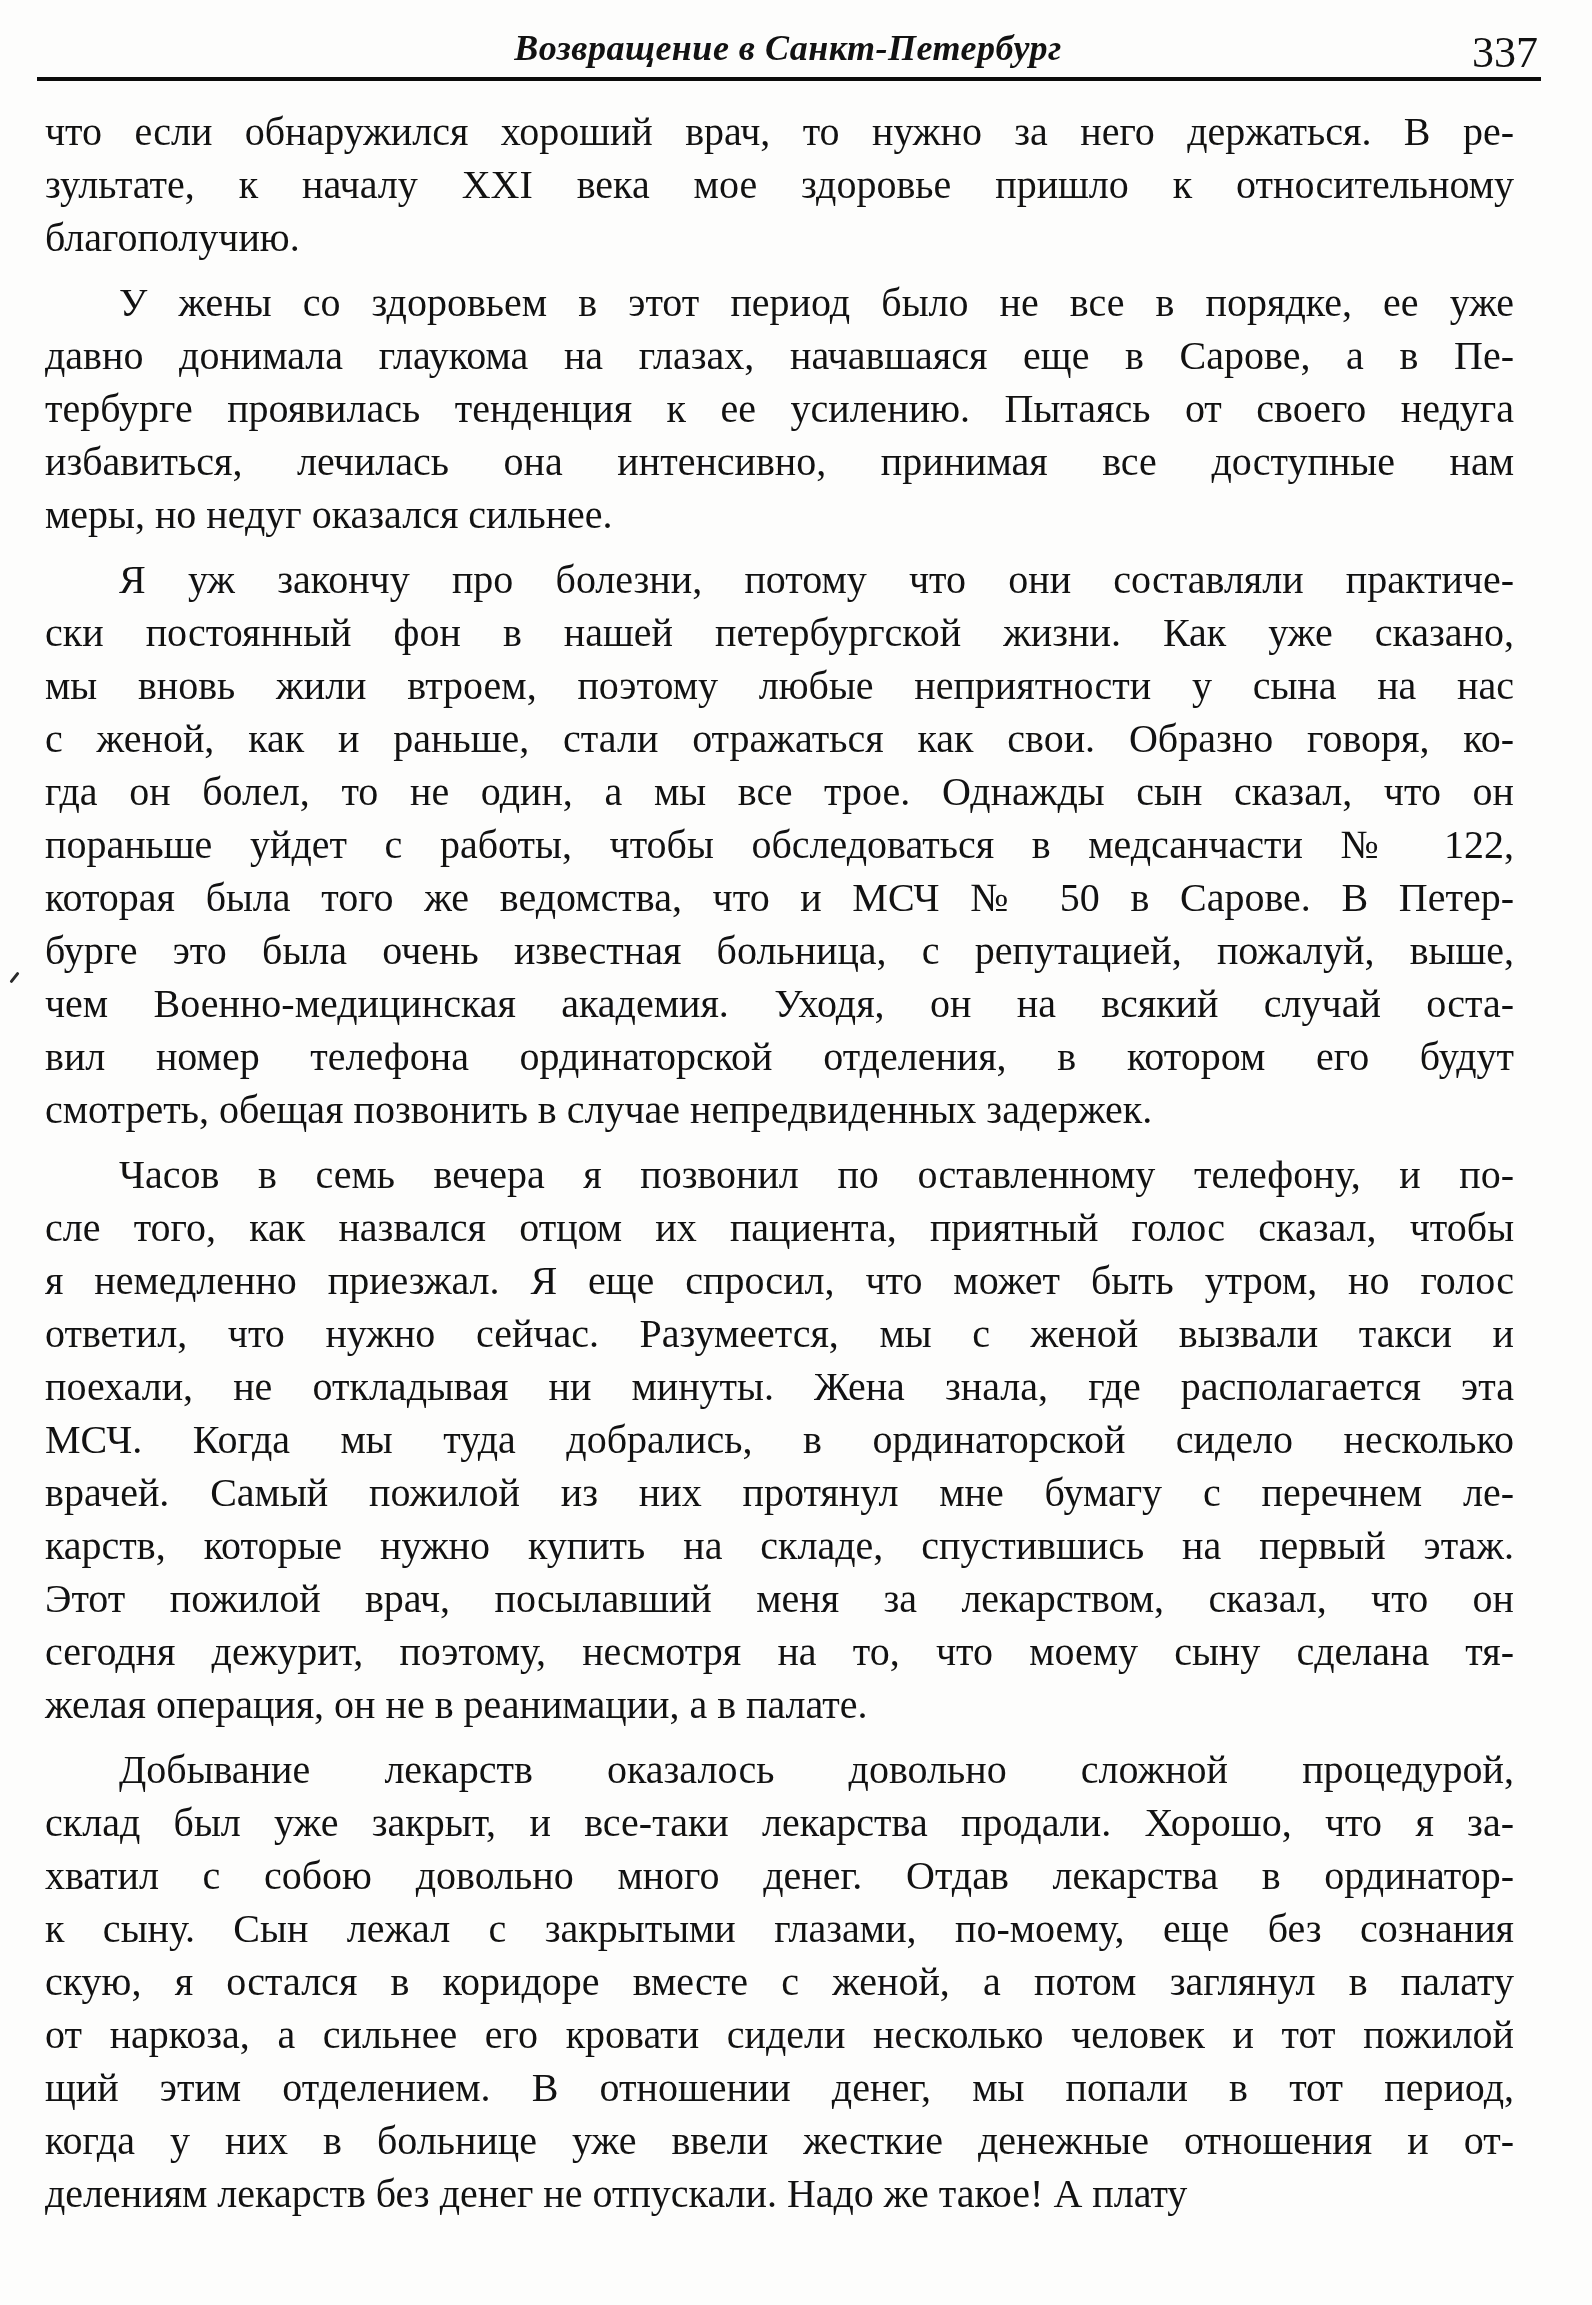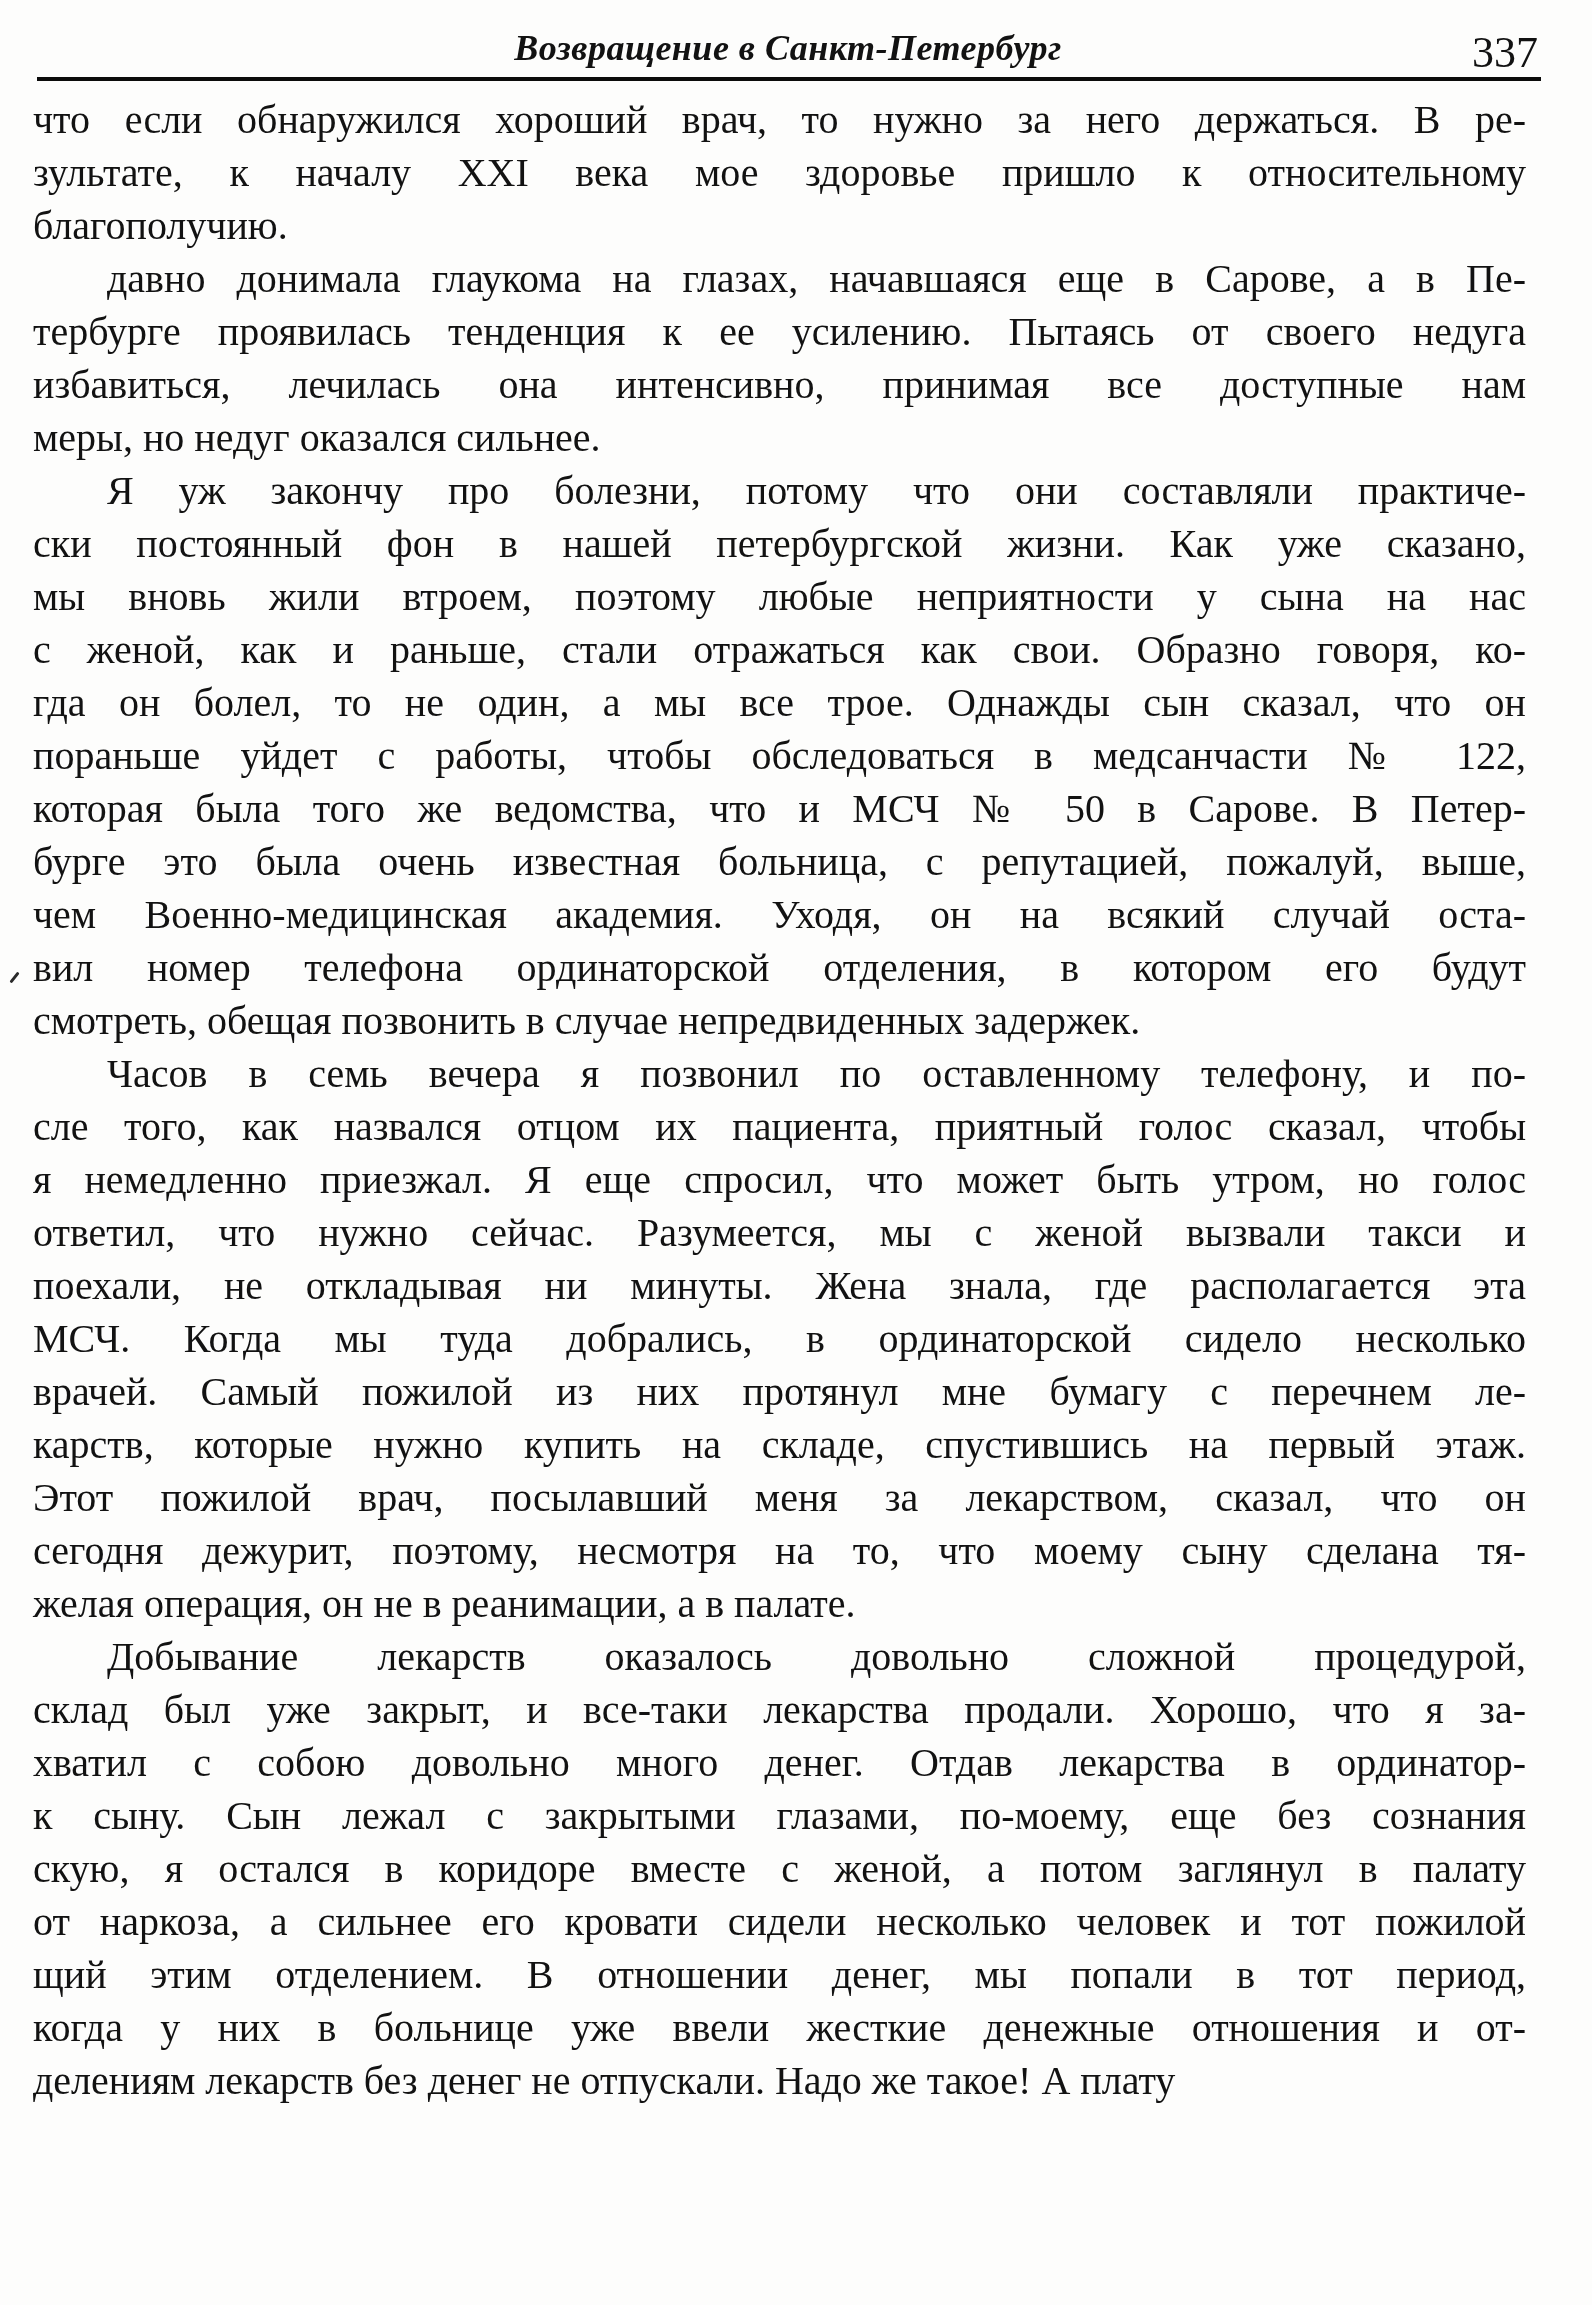--- a/index.html
+++ b/index.html
@@ -40,21 +40,21 @@
     background: #0b0b0b;
   }
   .body-text {
     position: absolute;
     top: 93px; left: 33px;
     width: 1493px;
     font-size: 40px;
     line-height: 53px;
     color: #121212;
   }
-  .para { margin: 0; padding: 0; }
+  .para { margin: 12px; padding: 0; }
   .line {
     text-align: justify;
     text-align-last: justify;
     text-justify: inter-word;
   }
   .para.indent .line:first-child { text-indent: 74px; }
   .line.para-last { text-align-last: left; }
   .margin-mark {
     position: absolute;
     left: 13px; top: 971px;
@@ -73,20 +73,21 @@
     <div class="page-number">337</div>
   </header>
   <div class="header-rule"></div>
   <main class="body-text" id="body-text">
       <div class="para">
         <div class="line">что если обнаружился хороший врач, то нужно за него держаться. В ре-</div>
         <div class="line">зультате, к началу XXI века мое здоровье пришло к относительному</div>
         <div class="line para-last">благополучию.</div>
       </div>
       <div class="para indent">
+        <div class="line">У жены со здоровьем в этот период было не все в порядке, ее уже</div>
         <div class="line">давно донимала глаукома на глазах, начавшаяся еще в Сарове, а в Пе-</div>
         <div class="line">тербурге проявилась тенденция к ее усилению. Пытаясь от своего недуга</div>
         <div class="line">избавиться, лечилась она интенсивно, принимая все доступные нам</div>
         <div class="line para-last">меры, но недуг оказался сильнее.</div>
       </div>
       <div class="para indent">
         <div class="line">Я уж закончу про болезни, потому что они составляли практиче-</div>
         <div class="line">ски постоянный фон в нашей петербургской жизни. Как уже сказано,</div>
         <div class="line">мы вновь жили втроем, поэтому любые неприятности у сына на нас</div>
         <div class="line">с женой, как и раньше, стали отражаться как свои. Образно говоря, ко-</div>

